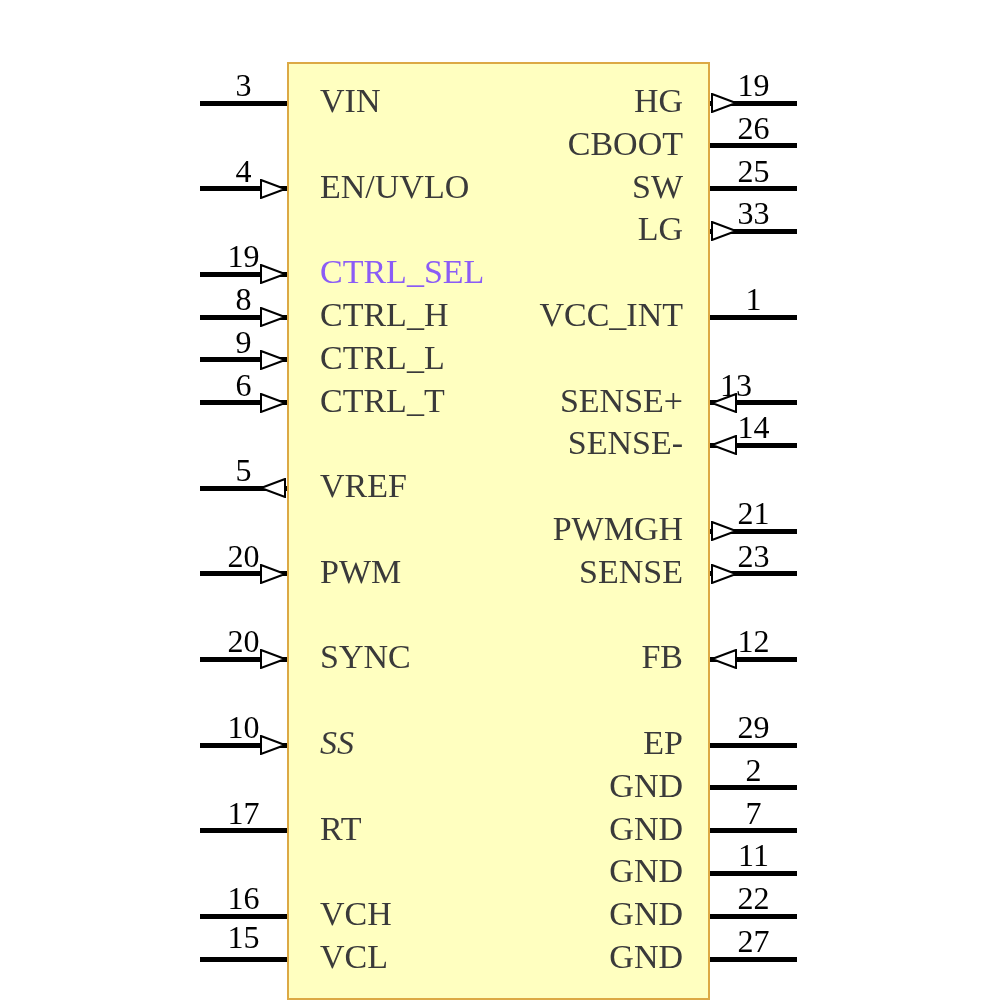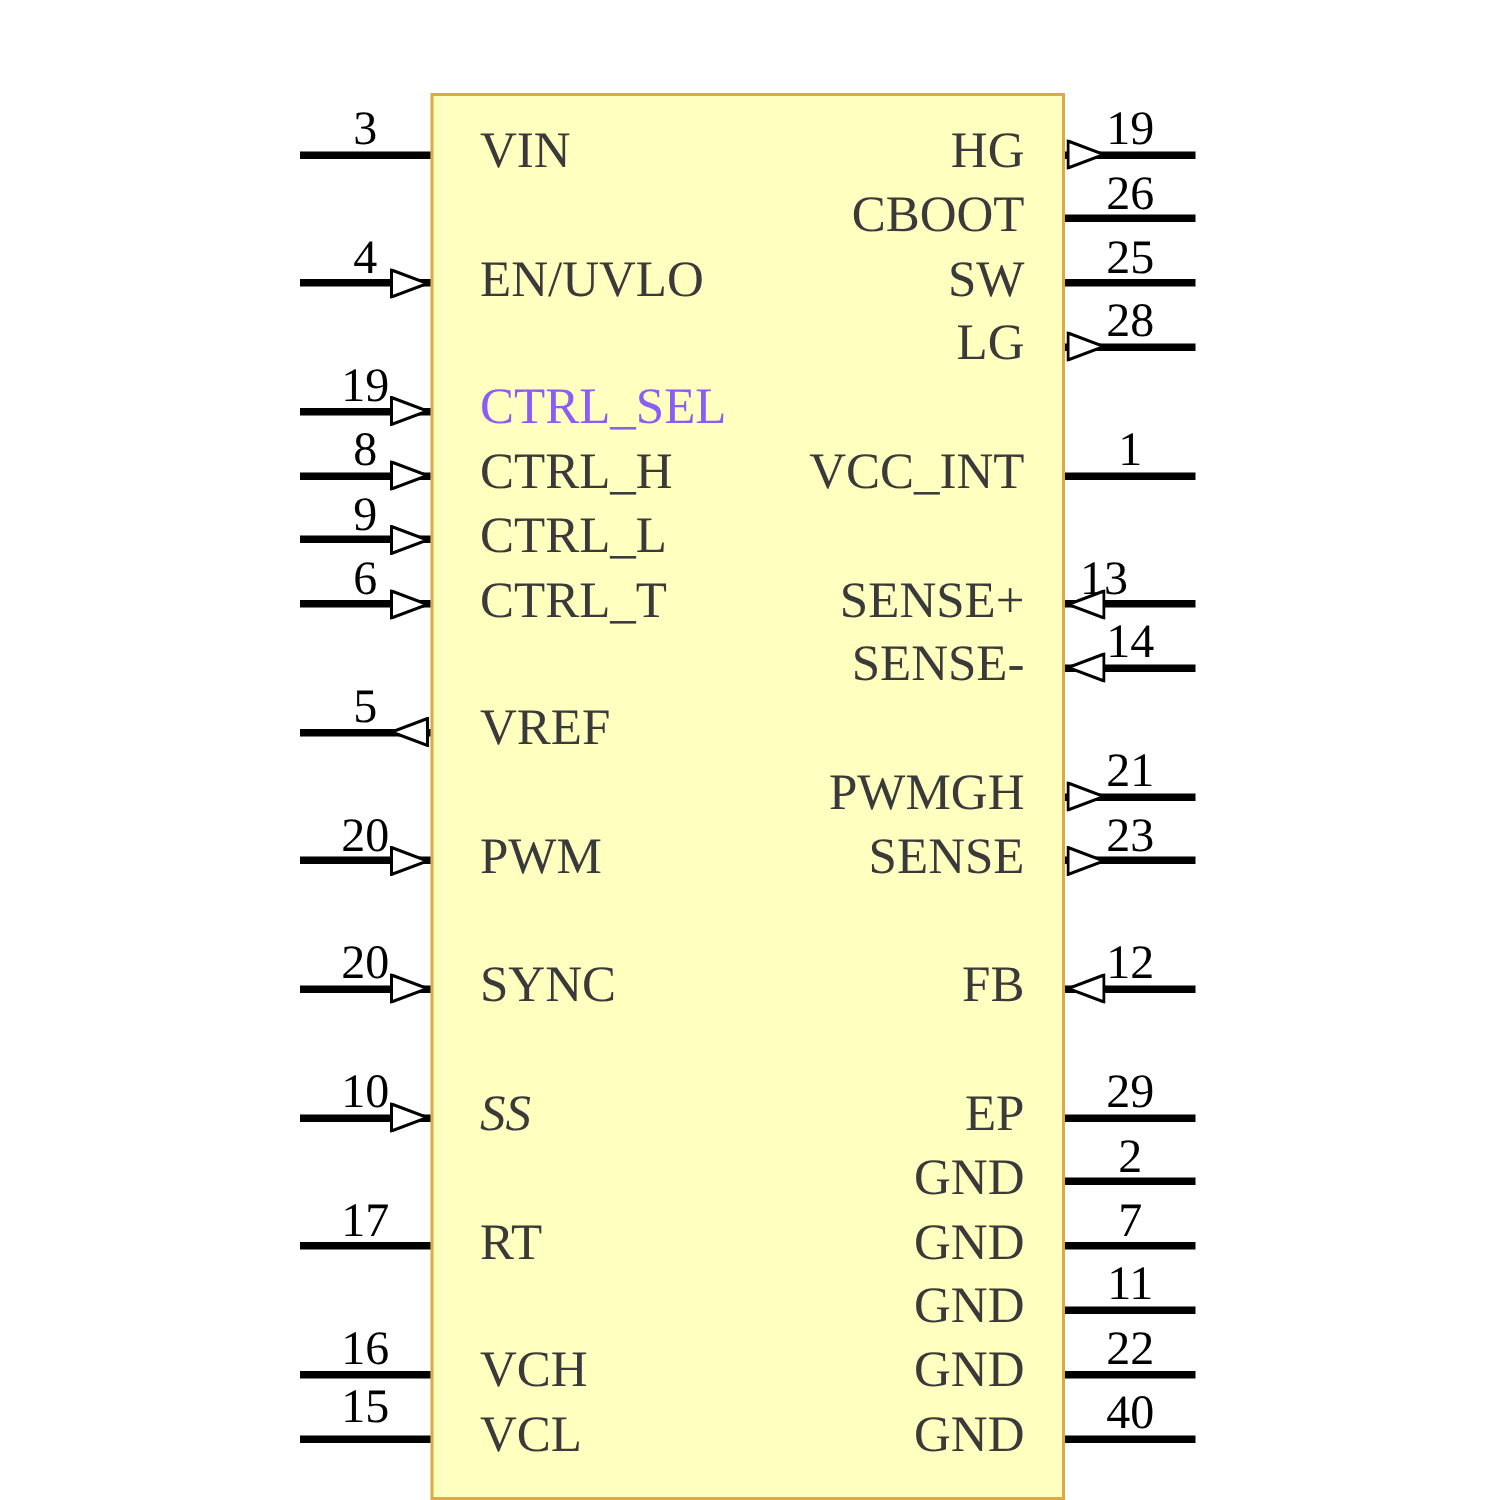--- a/index.html
+++ b/index.html
@@ -144,21 +144,21 @@
         <div class="pin-number" style="left: 753.5px; top: 111.8px; color: rgb(0, 0, 0);">26</div>
         <div class="pin-name" style="top: 126.8px; color: rgb(58, 58, 58); right: 317px;">CBOOT</div>
       </div>
       <div class="pin">
         <div class="pin-line" style="top: 186.1px; left: 710px; width: 87px; height: 5px; background: rgb(0, 0, 0);"></div>
         <div class="pin-number" style="left: 753.5px; top: 154.6px; color: rgb(0, 0, 0);">25</div>
         <div class="pin-name" style="top: 169.6px; color: rgb(58, 58, 58); right: 317px;">SW</div>
       </div>
       <div class="pin">
         <div class="pin-line" style="top: 228.9px; left: 710px; width: 87px; height: 5px; background: rgb(0, 0, 0);"></div>
-        <div class="pin-number" style="left: 753.5px; top: 197.4px; color: rgb(0, 0, 0);">28</div>
+        <div class="pin-number" style="left: 753.5px; top: 197.4px; color: rgb(0, 0, 0);">33</div>
         <div class="pin-name" style="top: 212.4px; color: rgb(58, 58, 58); right: 317px;">LG</div>
         <div class="pin-arrow" style="top: 221.4px; left: 711px;"><svg width="26" height="20">
             <polygon points="1,1 25,10 1,19" fill="#FFFFFF" stroke="#000000" stroke-width="2"></polygon>
           </svg></div>
       </div>
       <div class="pin">
         <div class="pin-line" style="top: 314.5px; left: 710px; width: 87px; height: 5px; background: rgb(0, 0, 0);"></div>
         <div class="pin-number" style="left: 753.5px; top: 283px; color: rgb(0, 0, 0);">1</div>
         <div class="pin-name" style="top: 298px; color: rgb(58, 58, 58); right: 317px;">VCC_INT</div>
       </div>
@@ -222,17 +222,17 @@
         <div class="pin-number" style="left: 753.5px; top: 839.4px; color: rgb(0, 0, 0);">11</div>
         <div class="pin-name" style="top: 854.4px; color: rgb(58, 58, 58); right: 317px;">GND</div>
       </div>
       <div class="pin">
         <div class="pin-line" style="top: 913.7px; left: 710px; width: 87px; height: 5px; background: rgb(0, 0, 0);"></div>
         <div class="pin-number" style="left: 753.5px; top: 882.2px; color: rgb(0, 0, 0);">22</div>
         <div class="pin-name" style="top: 897.2px; color: rgb(58, 58, 58); right: 317px;">GND</div>
       </div>
       <div class="pin">
         <div class="pin-line" style="top: 956.5px; left: 710px; width: 87px; height: 5px; background: rgb(0, 0, 0);"></div>
-        <div class="pin-number" style="left: 753.5px; top: 925px; color: rgb(0, 0, 0);">40</div>
+        <div class="pin-number" style="left: 753.5px; top: 925px; color: rgb(0, 0, 0);">27</div>
         <div class="pin-name" style="top: 940px; color: rgb(58, 58, 58); right: 317px;">GND</div>
       </div>
     </div>
 </div>
 
 </body></html>

